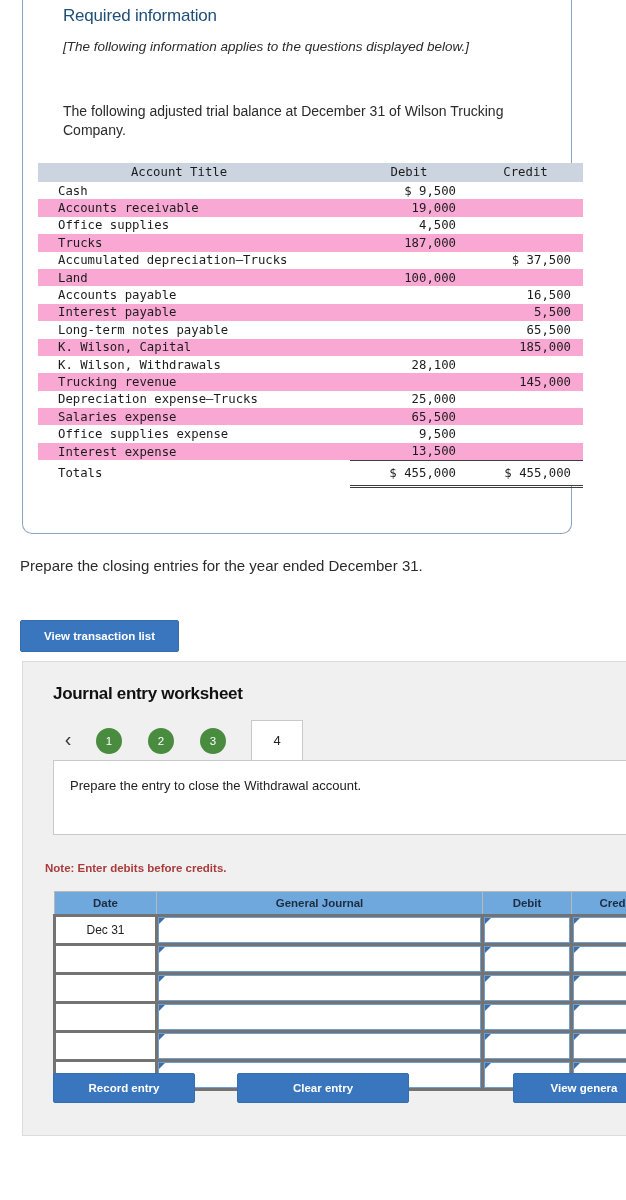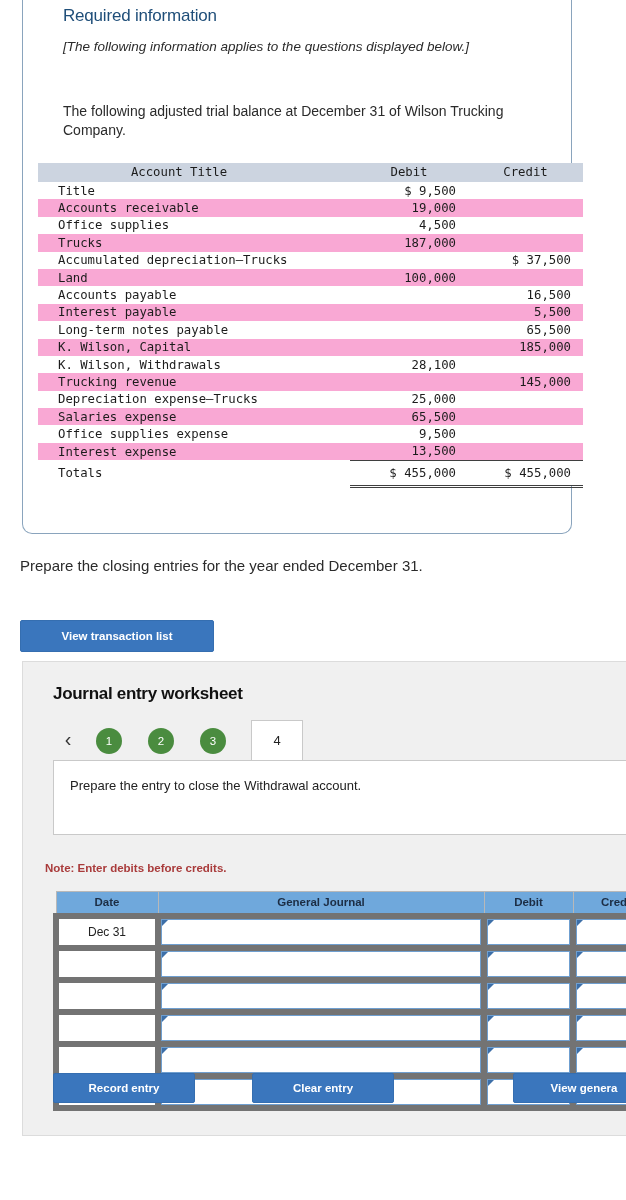--- a/index.html
+++ b/index.html
@@ -76,21 +76,21 @@
   }
   .btn {
     display: inline-flex; align-items: center; justify-content: center;
     background: #3a76bd; color: #ffffff;
     font-size: 11.5px; font-weight: bold;
     border: 1px solid #356eb0; border-radius: 2px;
     cursor: pointer; white-space: nowrap;
   }
   .btn-txlist {
     position: absolute; left: 20px; top: 620px;
-    width: 194px; height: 32px;
+    width: 159px; height: 32px;
   }
 
   
   .panel {
     position: absolute; left: 22px; top: 661px;
     width: 612px; height: 475px;
     background: #f0f0f0;
     border: 1px solid #dcdcdc;
   }
   .panel-title {
@@ -149,40 +149,40 @@
     font-size: 11.5px; font-weight: bold;
     height: 24px; text-align: center;
     border: 1px solid #b8b8b8;
   }
   .jt .j-date { width: 102px; }
   .jt .j-gj { width: 326px; }
   .jt .j-deb { width: 89px; }
   .jt .j-cre { width: 89px; }
   .jt td {
     height: 28px; background: #ffffff;
-    border: 6px solid #737373; padding: 0; margin-left: 47px;
+    border: 3px solid #737373; padding: 0; margin-left: 47px;
   }
   .jt td.j-date {
     text-align: center; font-size: 12px; color: #222222;
   }
   .cellbox {
     position: relative;
     width: 100%; height: 26px;
     border: 1.6px solid #6f9fd0;
     background: #ffffff;
   }
   .cellbox::before {
     content: ""; position: absolute; left: 0; top: 0;
     border-top: 6px solid #3d6fa8;
     border-right: 6px solid transparent;
   }
 
   
   .btn-record { position: absolute; left: 30px;  top: 411px; width: 142px; height: 30px; }
-  .btn-clear  { position: absolute; left: 229px; top: 411px; width: 142px; height: 30px; }
+  .btn-clear  { position: absolute; left: 214px; top: 411px; width: 172px; height: 30px; }
   .btn-viewgj { position: absolute; left: 490px; top: 411px; width: 142px; height: 30px; }
 </style>
 </head>
 <body>
 
 <div class="req-card">
   <div class="req-title">Required information</div>
   <div class="req-italic">[The following information applies to the questions displayed below.]</div>
   <div class="req-body">The following adjusted trial balance at December 31 of Wilson Trucking Company.</div>
 </div>
@@ -191,21 +191,21 @@
   <table class="tb">
     <thead>
       <tr>
         <th class="c-title">Account Title</th>
         <th class="c-debit">Debit</th>
         <th class="c-credit">Credit</th>
       </tr>
     </thead>
     <tbody>
         <tr class="even">
-          <td class="c-title">Title</td>
+          <td class="c-title">Cash</td>
           <td class="c-debit num">$ 9,500</td>
           <td class="c-credit num"></td>
         </tr>
         <tr class="odd">
           <td class="c-title">Accounts receivable</td>
           <td class="c-debit num">19,000</td>
           <td class="c-credit num"></td>
         </tr>
         <tr class="even">
           <td class="c-title">Office supplies</td>

